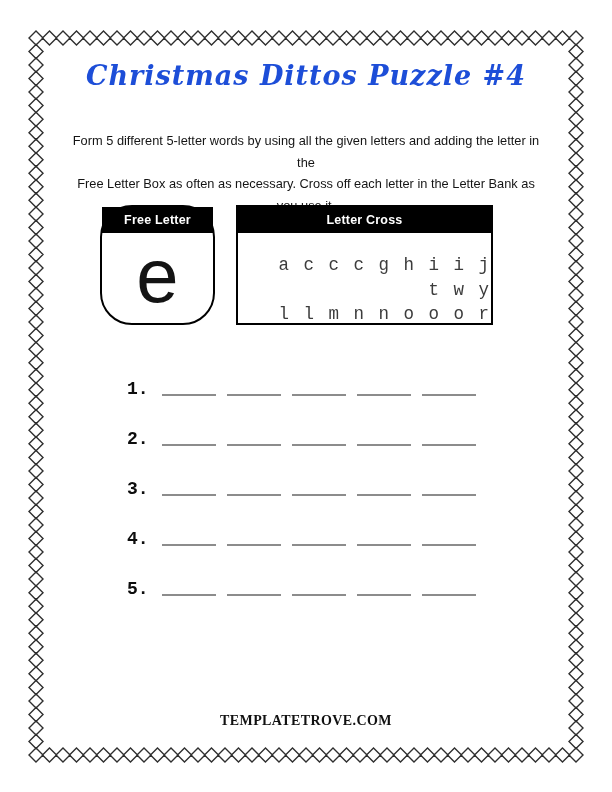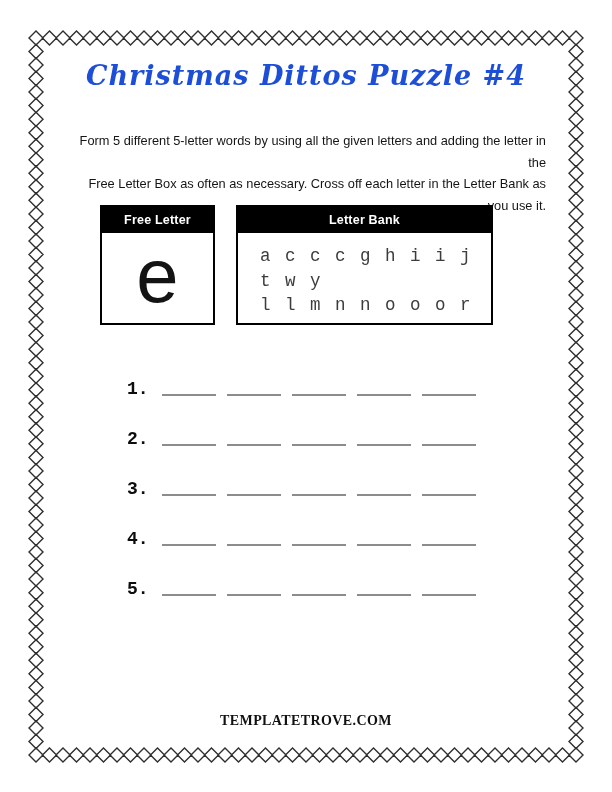--- a/index.html
+++ b/index.html
@@ -12,40 +12,40 @@
   .border-svg path{fill:none;stroke:var(--border_ink,#2e2e2e);stroke-width:1.4;}
 
   .title{
     position:absolute;left:0;top:60px;width:612px;margin:0;
     text-align:center;
     font-family:"DejaVu Serif",serif;font-style:italic;font-weight:bold;
     font-size:27px;letter-spacing:1px;color:#1d4ed8;
   }
   .instructions{
     position:absolute;left:66px;top:130px;width:480px;margin:0;
-    text-align:right;font-size:12.8px;line-height:21.5px;color:#151515;
+    text-align:center;font-size:12.8px;line-height:21.5px;color:#151515;
   }
 
   .puzzle-box{position:absolute;border:2px solid #000;background:#fff;box-sizing:border-box;}
-  .free-letter-box{left:100px;top:205px;width:115px;height:120px;}
+  .free-letter-box{left:100px;top:205px;width:115px;height:120px;border-radius:32px;}
   .letter-bank-box{left:236px;top:205px;width:257px;height:120px;}
   .box-header{
     height:26px;line-height:26px;background:var(--header_bg,#000);
     color:var(--header_text,#fff);text-align:center;
     font-size:12.5px;font-weight:bold;letter-spacing:.2px;
   }
   .free-letter-body{
     height:85px;display:flex;align-items:center;justify-content:center;
     font-family:"Liberation Sans",sans-serif;font-weight:300;
     font-size:76px;line-height:76px;color:#141414;padding-bottom:6px;
   }
   .bank-body{
-    padding:11px 0 0 22px;
+    padding:20px 0 0 22px;
     font-family:"Liberation Mono","DejaVu Sans Mono",monospace;
-    font-size:17.5px;line-height:24.5px;letter-spacing:2px;color:#3c3c3c;
+    font-size:17.5px;line-height:24.5px;letter-spacing:2px;color:#3c3c3c;text-align:right;
   }
 
   .answers{position:absolute;left:127px;top:379px;width:420px;}
   .answer-row{
     position:absolute;left:0;display:flex;align-items:flex-start;gap:12px;height:20px;
   }
   .answer-row .num{
     font-family:"Liberation Mono","DejaVu Sans Mono",monospace;
     font-weight:bold;font-size:18px;line-height:20px;color:#0d0d0d;width:23px;
   }
@@ -72,21 +72,21 @@
   <h1 class="title">Christmas Dittos Puzzle #4</h1>
 
   <p class="instructions"><span>Form 5 different 5-letter words by using all the given letters and adding the letter in the</span><br><span>Free Letter Box as often as necessary.  Cross off each letter in the Letter Bank as you use it.</span></p>
 
   <div class="puzzle-box free-letter-box">
     <div class="box-header">Free Letter</div>
     <div class="free-letter-body">e</div>
   </div>
 
   <div class="puzzle-box letter-bank-box">
-    <div class="box-header">Letter Bank</div>
+    <div class="box-header">Letter Cross</div>
     <div class="bank-body">
       <div class="bank-row">a c c c g h i i j</div>
       <div class="bank-row">t w y</div>
       <div class="bank-row">l l m n n o o o r</div>
     </div>
   </div>
 
   <div class="answers">
     <div class="answer-row row-0">
       <span class="num">1.</span>

